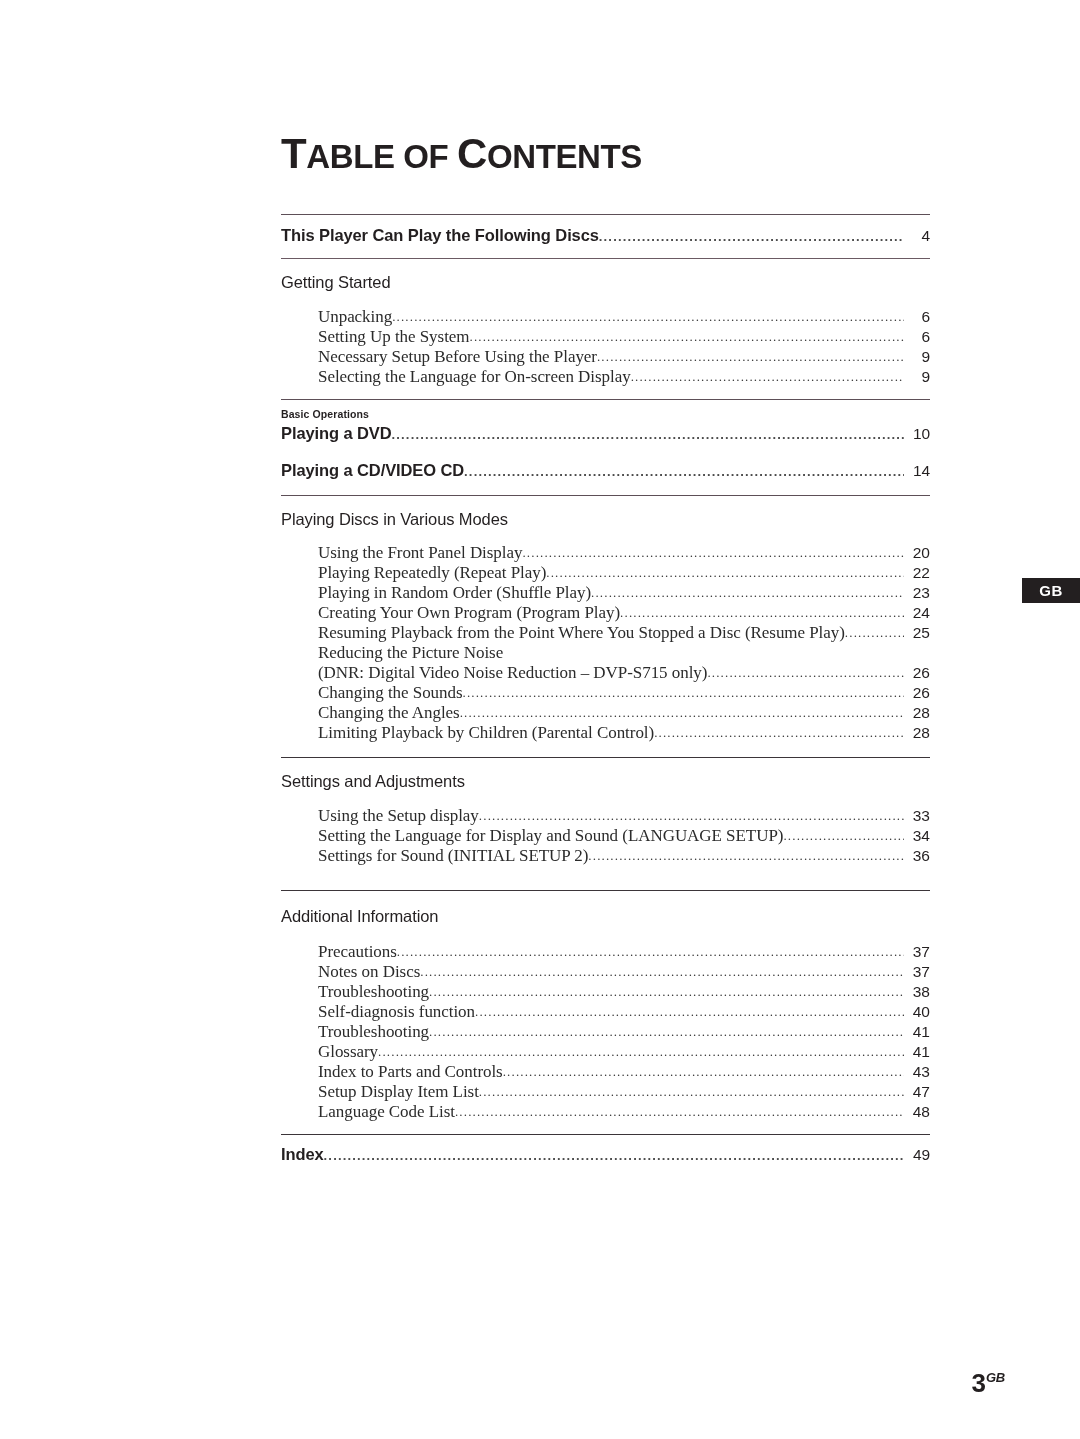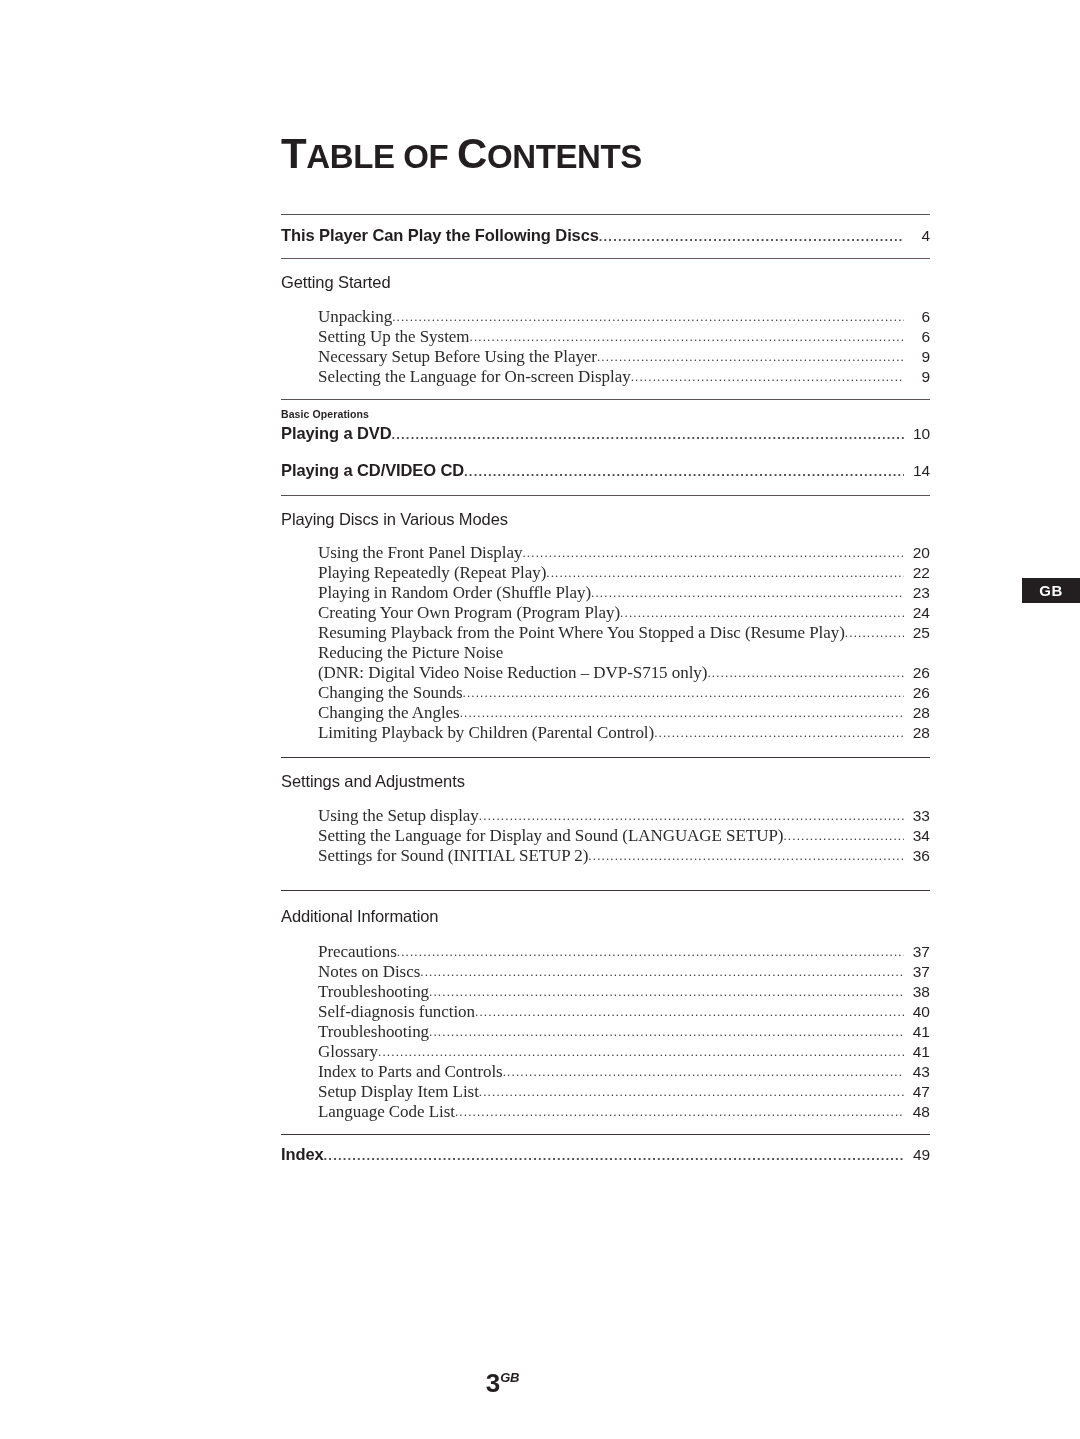--- a/index.html
+++ b/index.html
@@ -161,21 +161,21 @@
     justify-content: center;
     letter-spacing: 0.5px;
   }
 
   
   .folio {
     position: absolute;
     left: 0;
     top: 1368px;
     width: 1005px;
-    text-align: center;
+    text-align: right;
     font-family: "Liberation Sans", sans-serif;
     font-weight: bold;
     font-size: 26px;
     color: #231f20;
   }
   .folio .sup {
     font-size: 13px;
     font-style: italic;
     font-weight: bold;
     vertical-align: super;

